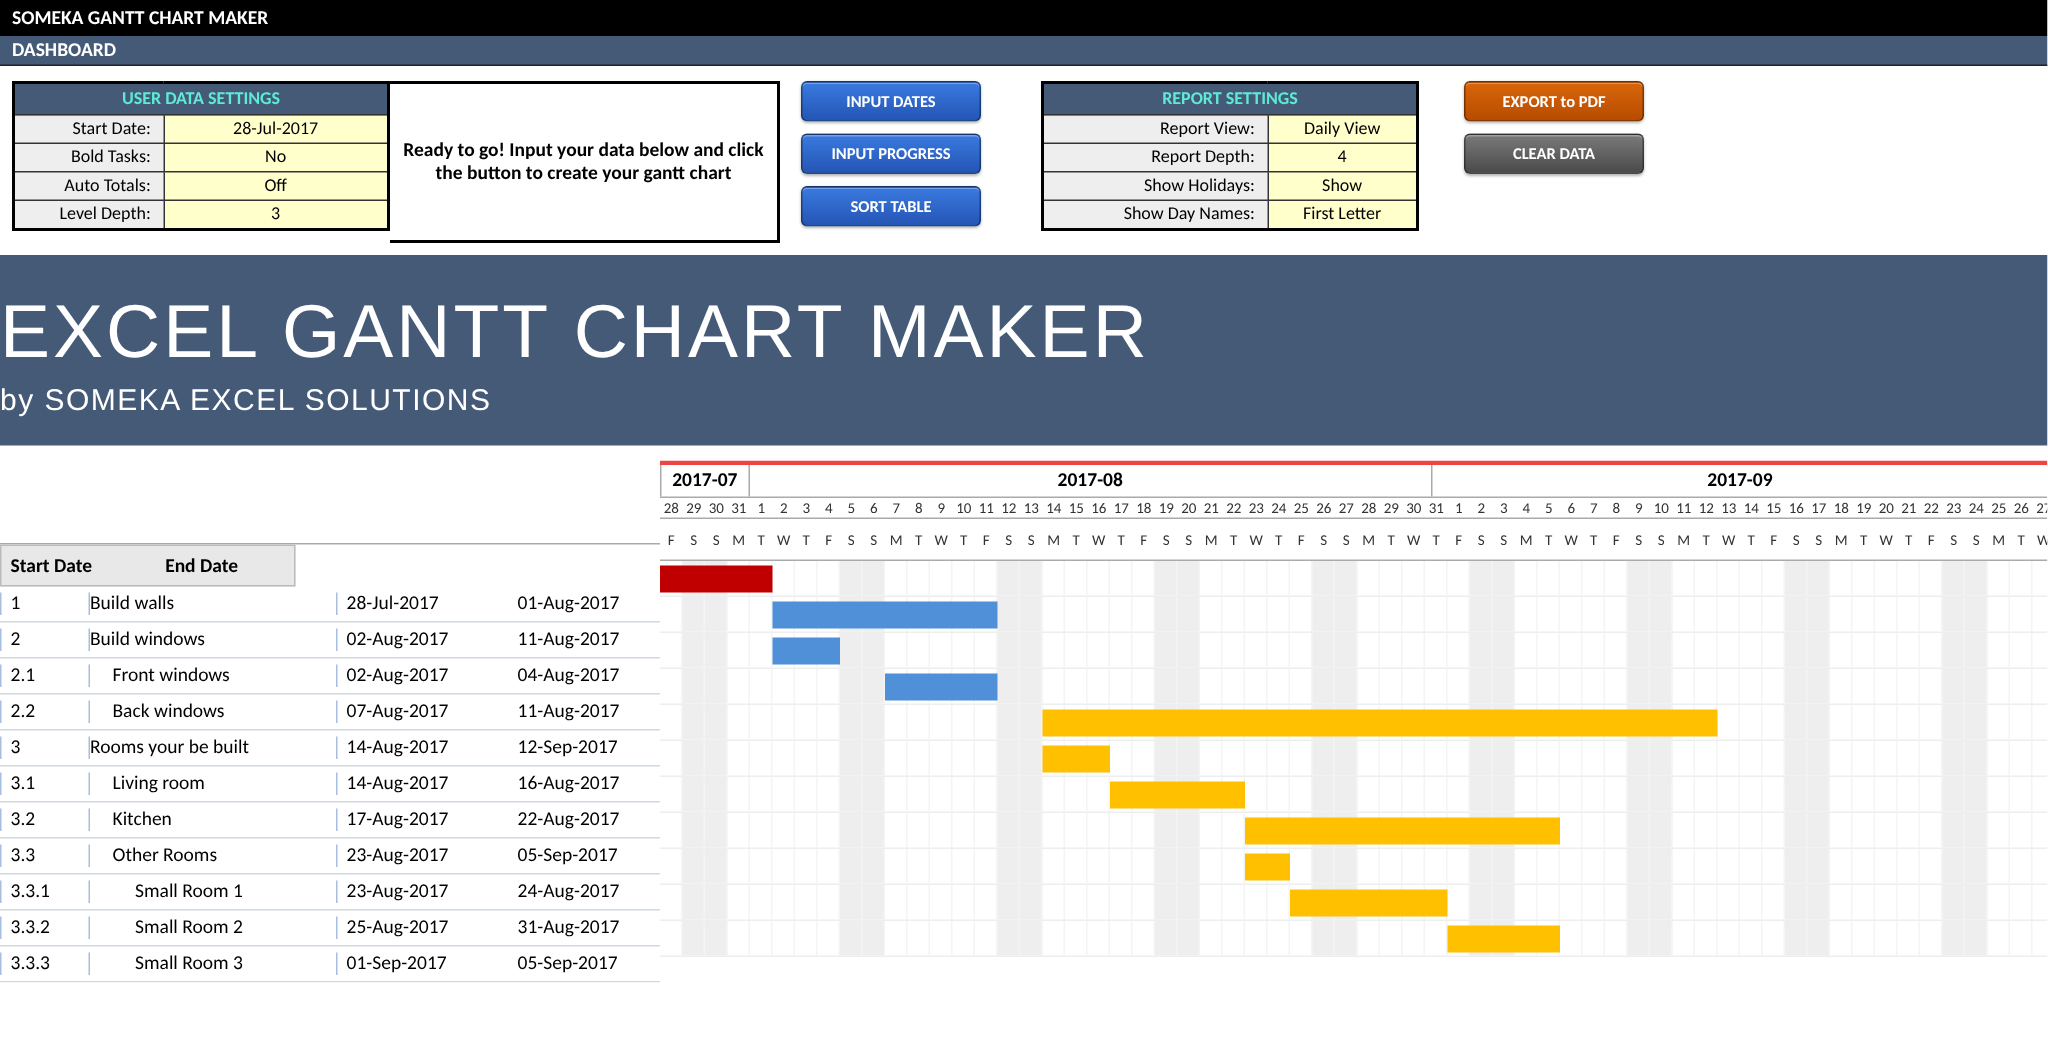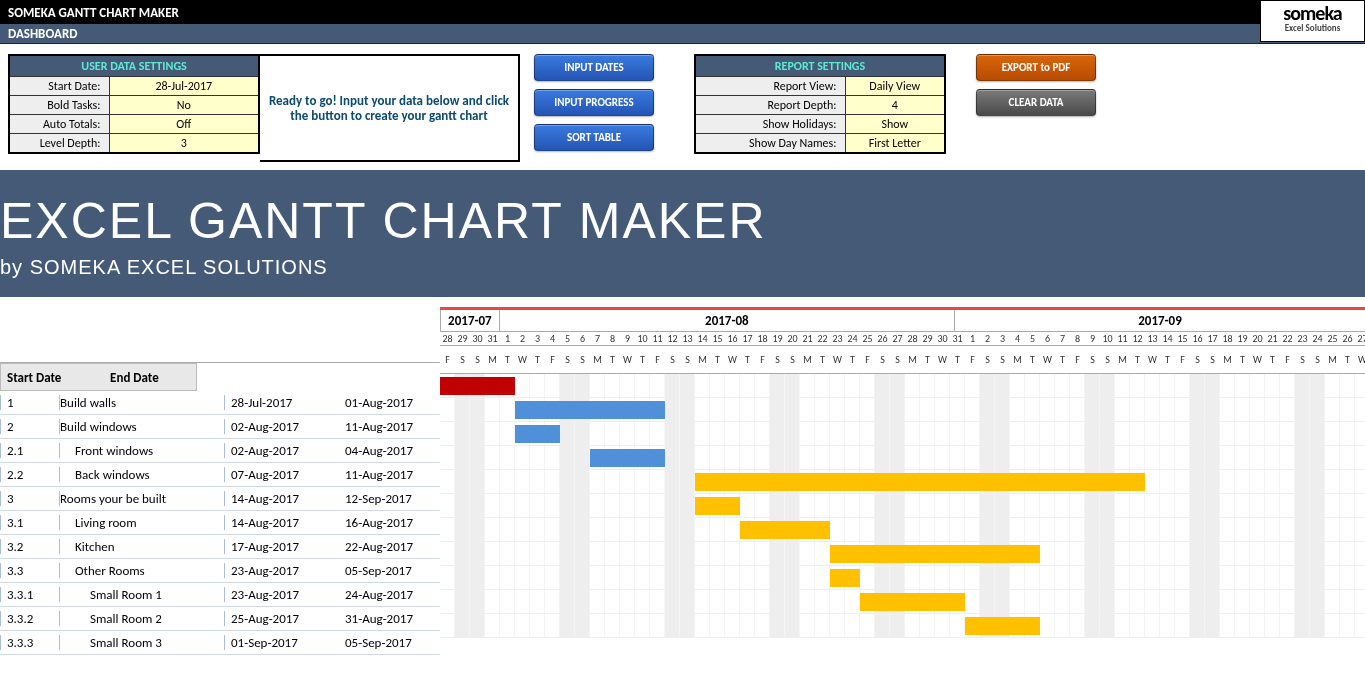--- a/index.html
+++ b/index.html
@@ -8,21 +8,21 @@
   .someka-logo { position: absolute; right: 0; top: 0; background: #fff; border: 1px solid #000; padding: 2px 4px; color: #000; text-align: center; line-height: 1; height: 42px; width: 105px; z-index: 10;}
   .someka-logo .big { font-weight: bold; font-size: 20px; letter-spacing: -1px;}
   .someka-logo .small { font-size: 9px; color: #444; }
   .dashboard-bar { background: #445a77; color: #fff; font-weight: bold; font-size: 13px; padding: 2px 8px; height: 20px; border-bottom: 1px solid #222;}
   .settings-area { display: flex; padding: 10px 8px 8px 8px; gap: 0; align-items: flex-start; }
   .settings-table { border-collapse: collapse; border: 2px solid #000; }
   .settings-table th { background: #445a77; color: #5eead4; font-size: 12px; padding: 3px 6px; text-align: center; font-weight: bold; border: 1px solid #333; }
   .settings-table td { border: 1px solid #333; padding: 2px 8px; font-size: 12px; }
   .settings-table td.label { background: #eee; text-align: right; width: 100px;}
   .settings-table td.value { background: #ffffcc; text-align: center; width: 150px;}
-  .msg-box { width: 260px; border-top: 2px solid #000; border-right: 2px solid #000; border-bottom: 2px solid #000; padding: 8px; text-align: center; color: #0c4a6e; font-weight: bold; font-size: 13px; height: 108px; display: flex; align-items: center; justify-content: center; }
+  .msg-box { width: 260px; border-top: 2px solid #000; border-right: 2px solid #000; border-bottom: 2px solid #000; padding: 8px; text-align: center; color: #000000; font-weight: bold; font-size: 13px; height: 108px; display: flex; align-items: center; justify-content: center; }
   .btn-col { display: flex; flex-direction: column; gap: 8px; margin-left: 14px; }
   .btn { border-radius: 4px; color: #fff; font-weight: bold; font-size: 11px; text-align: center; padding: 6px 10px; width: 120px; cursor: pointer; border: 1px solid rgba(0,0,0,0.4); box-shadow: 0 1px 0 rgba(255,255,255,0.3) inset, 0 1px 2px rgba(0,0,0,0.3);}
   .btn-blue { background: linear-gradient(#3a7adf, #2455b5); }
   .btn-orange { background: linear-gradient(#d8660a, #b84b00); }
   .btn-gray { background: linear-gradient(#7a7a7a, #4a4a4a); }
   .btn-red-orange { background: linear-gradient(#e85a12, #c83d00); }
   .title-banner { background: #445a77; color: #fff; padding: 22px 0 18px 0; }
   .title-banner .big { font-family: Candara, 'Segoe UI', Arial, sans-serif; font-size: 50px; letter-spacing: 2px; font-weight: 500;}
   .title-banner .sub { font-family: Candara, 'Segoe UI', Arial, sans-serif; font-size: 20px; letter-spacing: 1px; margin-top: 6px;}
   .gantt-wrap   { display: flex; }
@@ -51,24 +51,20 @@
   .bar-orange { background: #ffc000; }
   .spacer-56 { height: 56px; border-bottom: 1px solid #aaa;}
   .indent-1 { padding-left: 15px;}
   .indent-2 { padding-left: 30px;}
 </style>
 </head>
 <body>
 
 <div class="black-bar">
   <span>SOMEKA GANTT CHART MAKER</span>
-  <div class="someka-logo">
-    <div class="big">someka</div>
-    <div class="small">Excel Solutions</div>
-  </div>
 </div>
 <div class="dashboard-bar">DASHBOARD</div>
 
 <div class="settings-area">
   <table class="settings-table">
     <tbody>
         <tr>
           <th colspan="2">USER DATA SETTINGS</th>
         </tr>
     </tbody>

